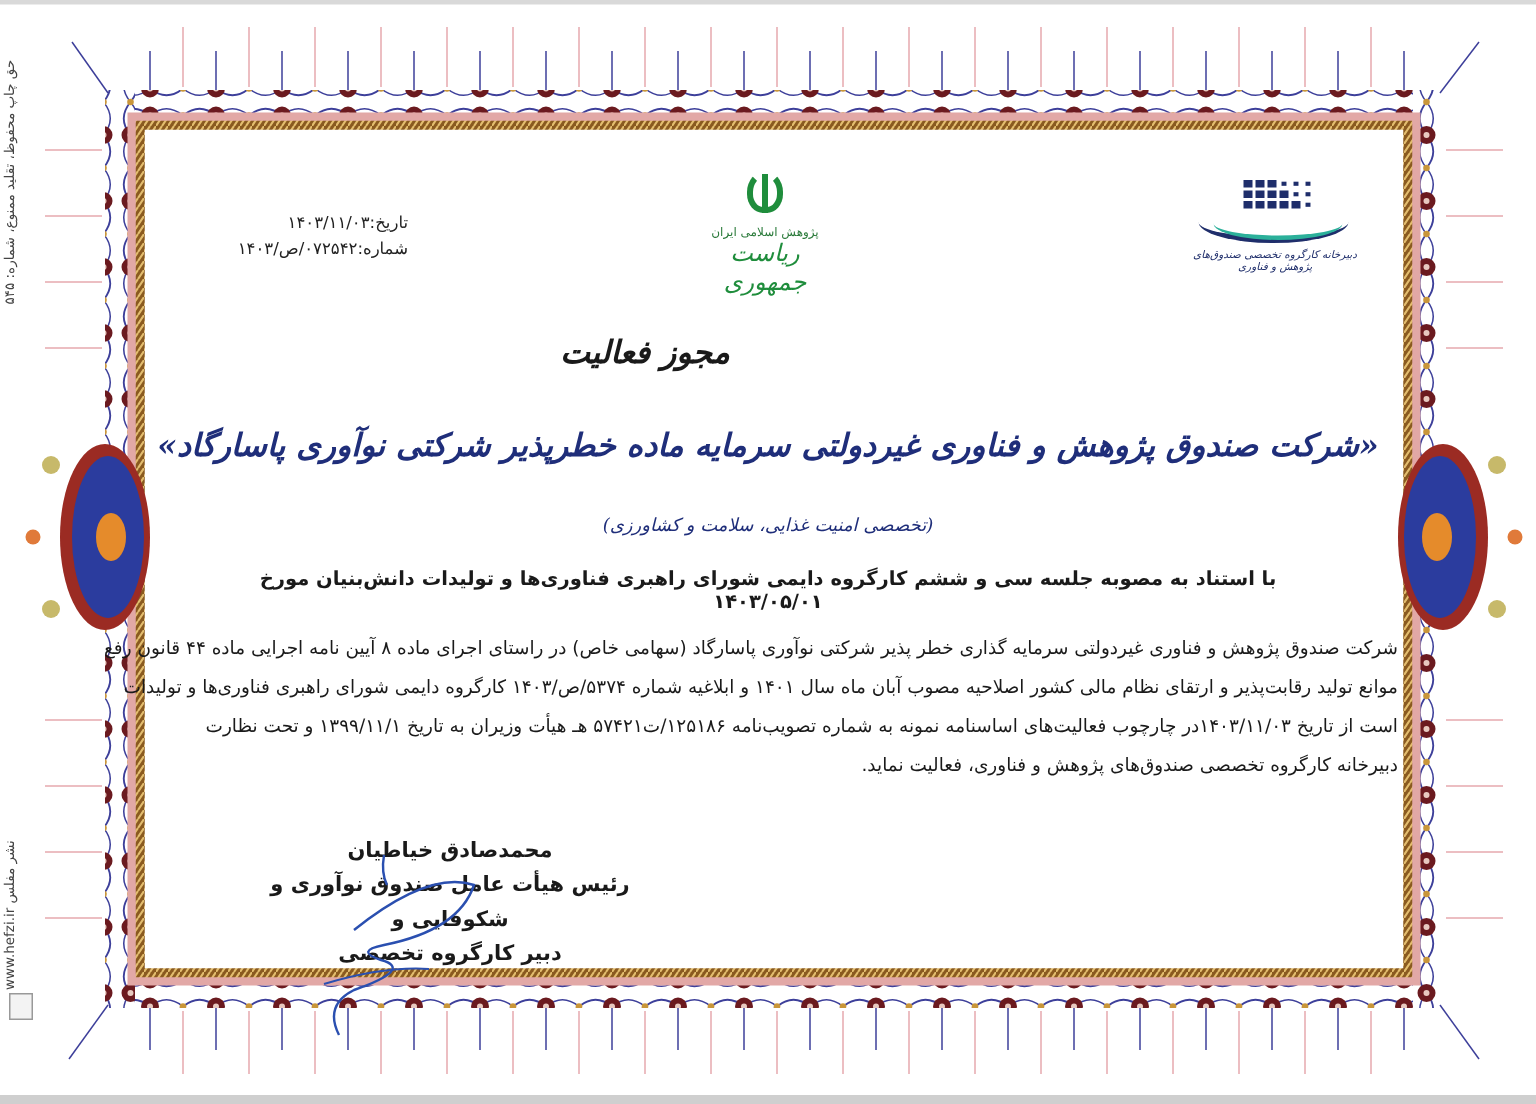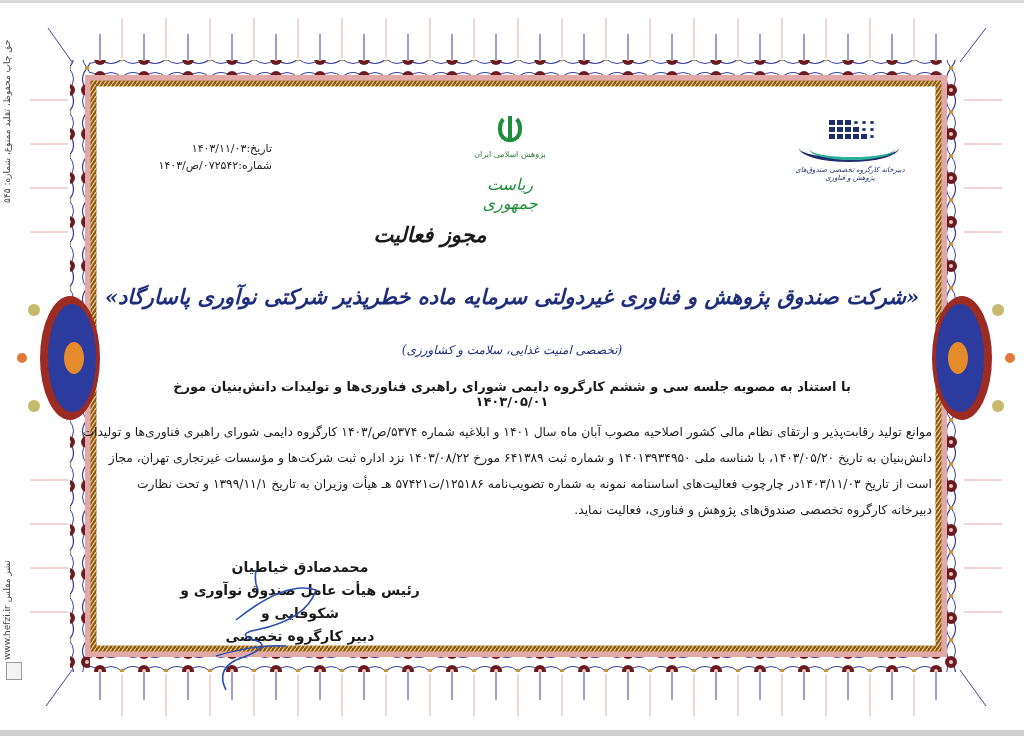--- a/index.html
+++ b/index.html
@@ -34,21 +34,21 @@
   .emblem {
     width: 34px; height: 34px; margin: 0 auto; position: relative;
   }
   .emblem .tulip {
     position: absolute; left: 5px; top: 2px; width: 24px; height: 28px;
     border: 4px solid #1f8d3c; border-top-color: transparent; border-radius: 50% 50% 45% 45%;
     box-sizing: border-box;
   }
   .emblem .stem { position: absolute; left: 15px; top: 4px; width: 4px; height: 26px; background: #1f8d3c; }
   .emblem-sub { font-size: 8px; color: #2a7a3a; direction: rtl; margin-top: 4px; }
-  .emblem-main { font-family: "DejaVu Serif", serif; font-size: 16px; color: #1f8d3c; direction: rtl; font-style: italic; margin-top: 16px; }
+  .emblem-main { font-family: "DejaVu Serif", serif; font-size: 16px; color: #1f8d3c; direction: rtl; font-style: italic; margin-top: 0; }
 
   .logo-wrap { position: absolute; left: 790px; top: 120px; width: 120px; text-align: center; }
   .logo-graphic { width: 110px; height: 40px; position: relative; margin: 0 auto; }
   .logo-arc1 {
     position: absolute; left: 4px; top: 14px; width: 100px; height: 28px;
     border-bottom: 4px solid #1f2e6b; border-radius: 0 0 50% 50%; box-sizing: border-box;
   }
   .logo-arc2 {
     position: absolute; left: 14px; top: 18px; width: 86px; height: 22px;
     border-bottom: 3px solid #2bb09a; border-radius: 0 0 50% 50%; box-sizing: border-box;
@@ -308,22 +308,22 @@
   </div>
   <div class="logo-caption">دبیرخانه کارگروه تخصصی صندوق‌های پژوهش و فناوری</div>
 </div>
 
 <div class="title">مجوز فعالیت</div>
 <div class="company">«شرکت صندوق پژوهش و فناوری غیردولتی سرمایه ماده خطرپذیر شرکتی نوآوری پاسارگاد»</div>
 <div class="specialty">(تخصصی امنیت غذایی، سلامت و کشاورزی)</div>
 <div class="basis">با استناد به مصوبه جلسه سی و ششم کارگروه دایمی شورای راهبری فناوری‌ها و تولیدات دانش‌بنیان مورخ ۱۴۰۳/۰۵/۰۱</div>
 
 <div class="body-text" style="padding-right:0;">
+  <p style="margin-right:0;">شرکت صندوق پژوهش و فناوری غیردولتی سرمایه گذاری خطر پذیر شرکتی نوآوری پاسارگاد (سهامی خاص) در راستای اجرای ماده ۸ آیین نامه اجرایی ماده ۴۴ قانون رفع</p>
   <p>موانع تولید رقابت‌پذیر و ارتقای نظام مالی کشور اصلاحیه مصوب آبان ماه سال ۱۴۰۱ و ابلاغیه شماره ۵۳۷۴/ص/۱۴۰۳ کارگروه دایمی شورای راهبری فناوری‌ها و تولیدات</p>
-  <p>دانش‌بنیان به تاریخ ۱۴۰۳/۰۵/۲۰، با شناسه ملی ۱۴۰۱۳۹۳۴۹۵۰ و شماره ثبت ۶۴۱۳۸۹ مورخ ۱۴۰۳/۰۸/۲۲ نزد اداره ثبت شرکت‌ها و مؤسسات غیرتجاری تهران، مجاز</p>
   <p>است از تاریخ ۱۴۰۳/۱۱/۰۳در چارچوب فعالیت‌های اساسنامه نمونه به شماره تصویب‌نامه ۱۲۵۱۸۶/ت۵۷۴۲۱ هـ هیأت وزیران به تاریخ ۱۳۹۹/۱۱/۱ و تحت نظارت</p>
   <p>دبیرخانه کارگروه تخصصی صندوق‌های پژوهش و فناوری، فعالیت نماید.</p>
 </div>
 
 <div class="sig-block">
   <div>محمدصادق خیاطیان</div>
   <div>رئیس هیأت عامل صندوق نوآوری و شکوفایی و</div>
   <div>دبیر کارگروه تخصصی</div>
 </div>
 

